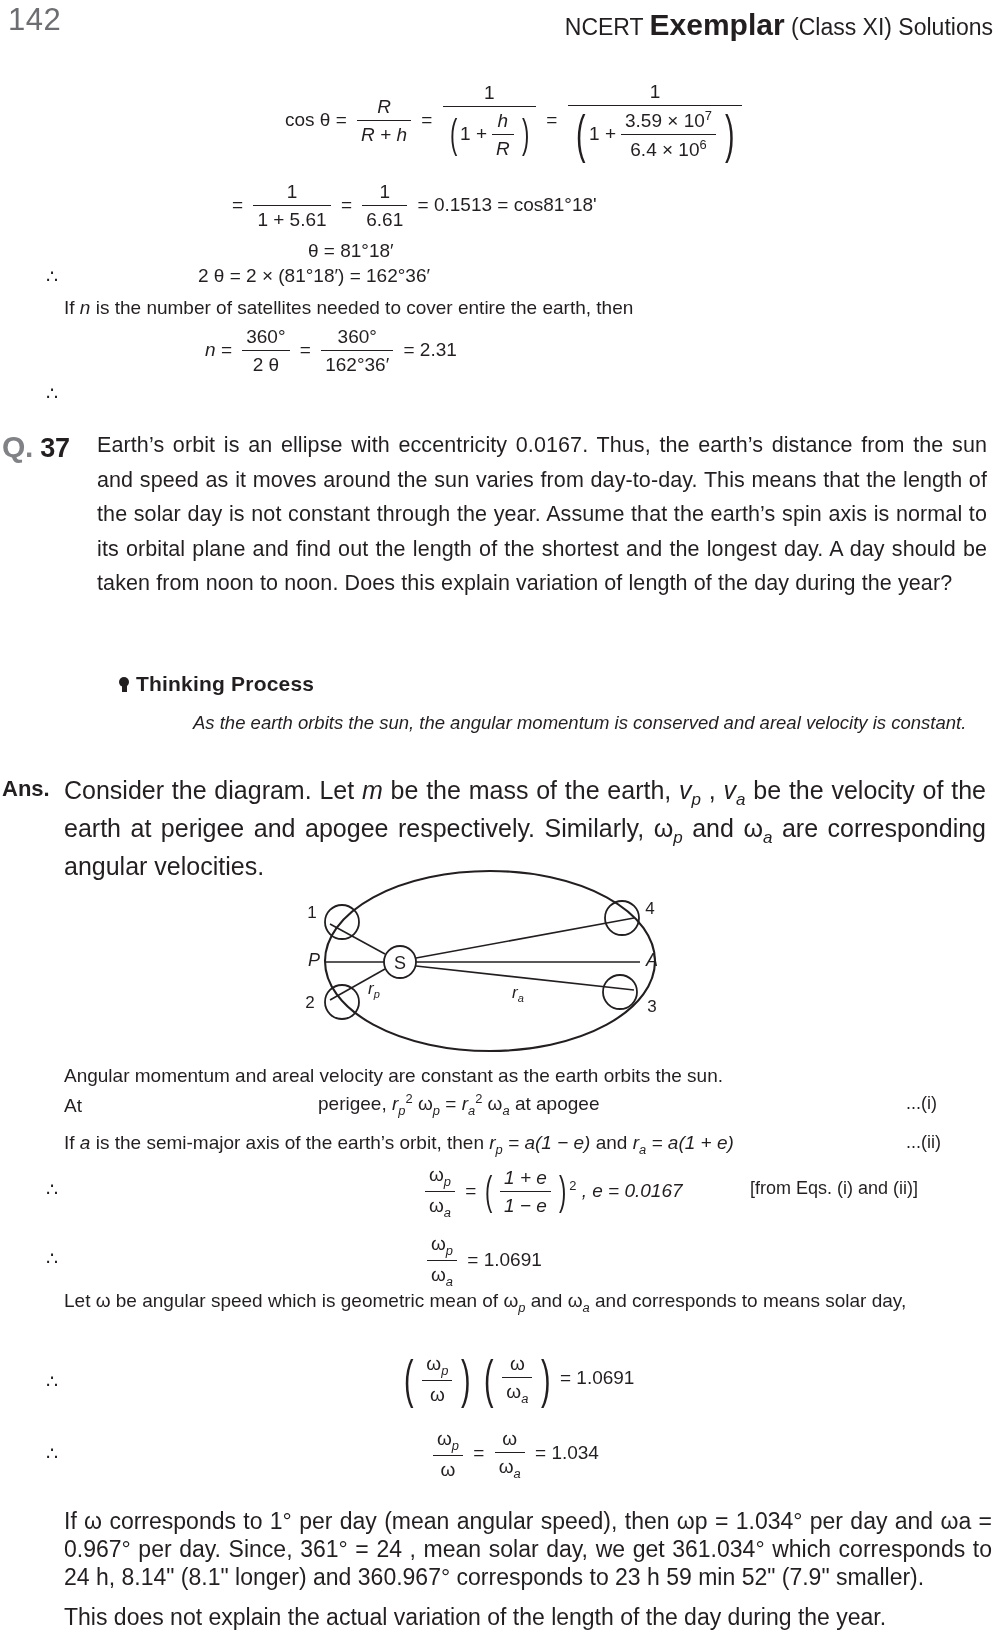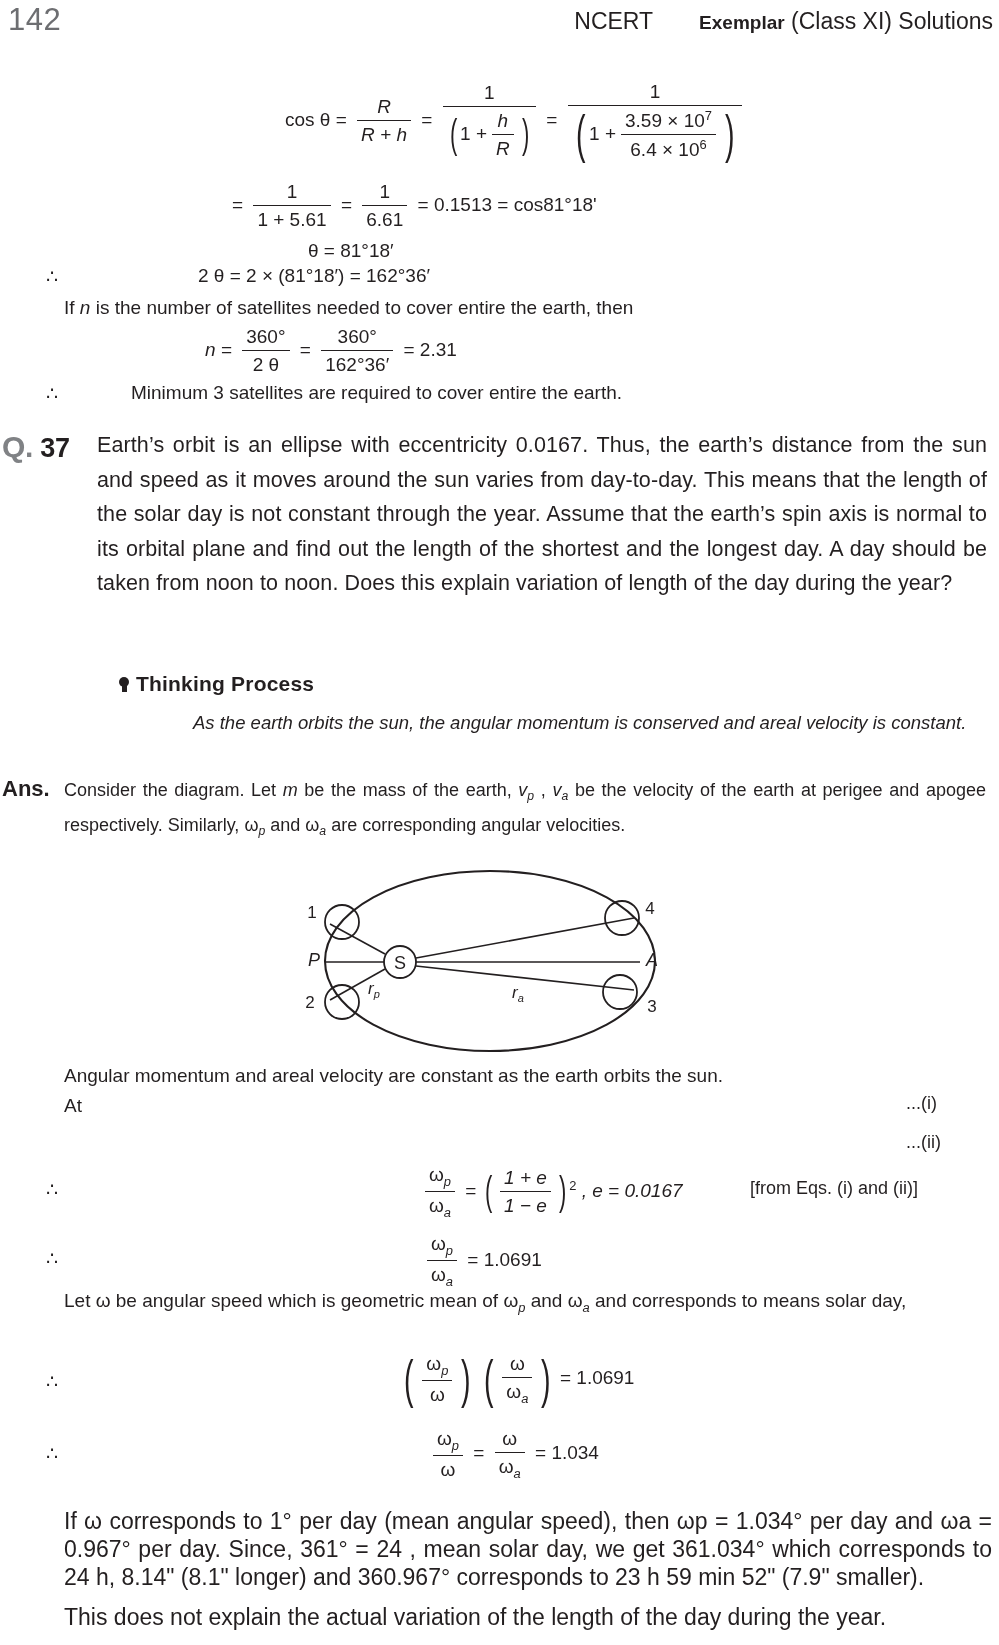--- a/index.html
+++ b/index.html
@@ -42,22 +42,21 @@
   .header-title {
     position: absolute;
     right: 6px;
     top: 8px;
     font-size: 23px;
     color: #231f20;
     white-space: nowrap;
   }
   .header-title .bold {
     font-weight: bold;
-    font-size: 19px;
-    margin-left: 40px;
+    font-size: 30px;
   }
   .header-title .light {
     font-weight: normal;
   }
 
   
   .math-block {
     position: absolute;
     font-size: 19px;
     color: #231f20;
@@ -188,21 +187,21 @@
     top: 776px;
     font-size: 22px;
     font-weight: bold;
     color: #231f20;
   }
   .ans-text {
     position: absolute;
     left: 64px;
     top: 776px;
     width: 922px;
-    font-size: 18px;
+    font-size: 25px;
     line-height: 29px;
     color: #231f20;
     text-align: justify;
   }
 
   
   .diagram {
     position: absolute;
     left: 290px;
     top: 866px;
@@ -290,21 +289,20 @@
     </span>
     <span>=</span>
     <span class="frac">
       <span class="num">360°</span>
       <span class="den">162°36′</span>
     </span>
     <span>= 2.31</span>
   </div>
 
   <div class="therefore" style="left:46px; top:382px;">∴</div>
-  <div class="text-line" style="left:131px; top:382px;">Minimum 3 satellites are required to cover entire the earth.</div>
 
   <div class="q-label">
     <span class="qmark">Q.</span>
     <span>37</span>
   </div>
   <div class="q-text">Earth’s orbit is an ellipse with eccentricity 0.0167. Thus, the earth’s distance from the sun and speed as it moves around the sun varies from day-to-day. This means that the length of the solar day is not constant through the year. Assume that the earth’s spin axis is normal to its orbital plane and find out the length of the shortest and the longest day. A day should be taken from noon to noon. Does this explain variation of length of the day during the year?</div>
 
   <div class="tp-wrap">
     <div class="tp-title">
       <span class="bulb"></span><span>Thinking Process</span>
@@ -343,22 +341,28 @@
       <text x="24" y="100" font-size="18" text-anchor="middle" font-family="Liberation Sans, sans-serif" fill="#231f20" font-style="italic">P</text>
       <text x="362" y="100" font-size="18" text-anchor="middle" font-family="Liberation Sans, sans-serif" fill="#231f20" font-style="italic">A</text>
       <text x="78" y="128" font-size="17" font-family="Liberation Sans, sans-serif" fill="#231f20" font-style="italic">r<tspan font-size="11" dy="4">p</tspan></text>
       <text x="222" y="132" font-size="17" font-family="Liberation Sans, sans-serif" fill="#231f20" font-style="italic">r<tspan font-size="11" dy="4">a</tspan></text>
     </svg>
   </div>
 
   <div class="text-line" style="left:64px; top:1065px;">Angular momentum and areal velocity are constant as the earth orbits the sun.</div>
 
   <div class="text-line" style="left:64px; top:1095px;">At</div>
+  <div class="text-line" style="left:318px; top:1091px;">
+    <span>perigee, </span><span class="ital">r</span><span class="sub ital">p</span><span class="sup">2</span><span> ω</span><span class="sub ital">p</span><span> = </span><span class="ital">r</span><span class="sub ital">a</span><span class="sup">2</span><span> ω</span><span class="sub ital">a</span><span> at apogee</span>
+  </div>
   <div class="eq-tag" style="left:906px; top:1093px;">...(i)</div>
 
+  <div class="text-line" style="left:64px; top:1132px;">
+    <span>If </span><span class="ital">a</span><span> is the semi-major axis of the earth’s orbit, then </span><span class="ital">r</span><span class="sub ital">p</span><span class="ital"> = a(1 − e) </span><span>and </span><span class="ital">r</span><span class="sub ital">a</span><span class="ital"> = a(1 + e)</span>
+  </div>
   <div class="eq-tag" style="left:906px; top:1132px;">...(ii)</div>
 
   <div class="therefore" style="left:46px; top:1178px;">∴</div>
   <div class="math-block" style="left:420px; top:1163px;">
     <span class="frac">
       <span class="num"><span>ω</span><span class="sub ital">p</span></span>
       <span class="den"><span>ω</span><span class="sub ital">a</span></span>
     </span>
     <span>=</span>
     <span class="paren">(</span><span class="frac"><span class="num ital">1 + e</span><span class="den ital">1 − e</span></span><span class="paren">)</span><span class="sup">2</span>

